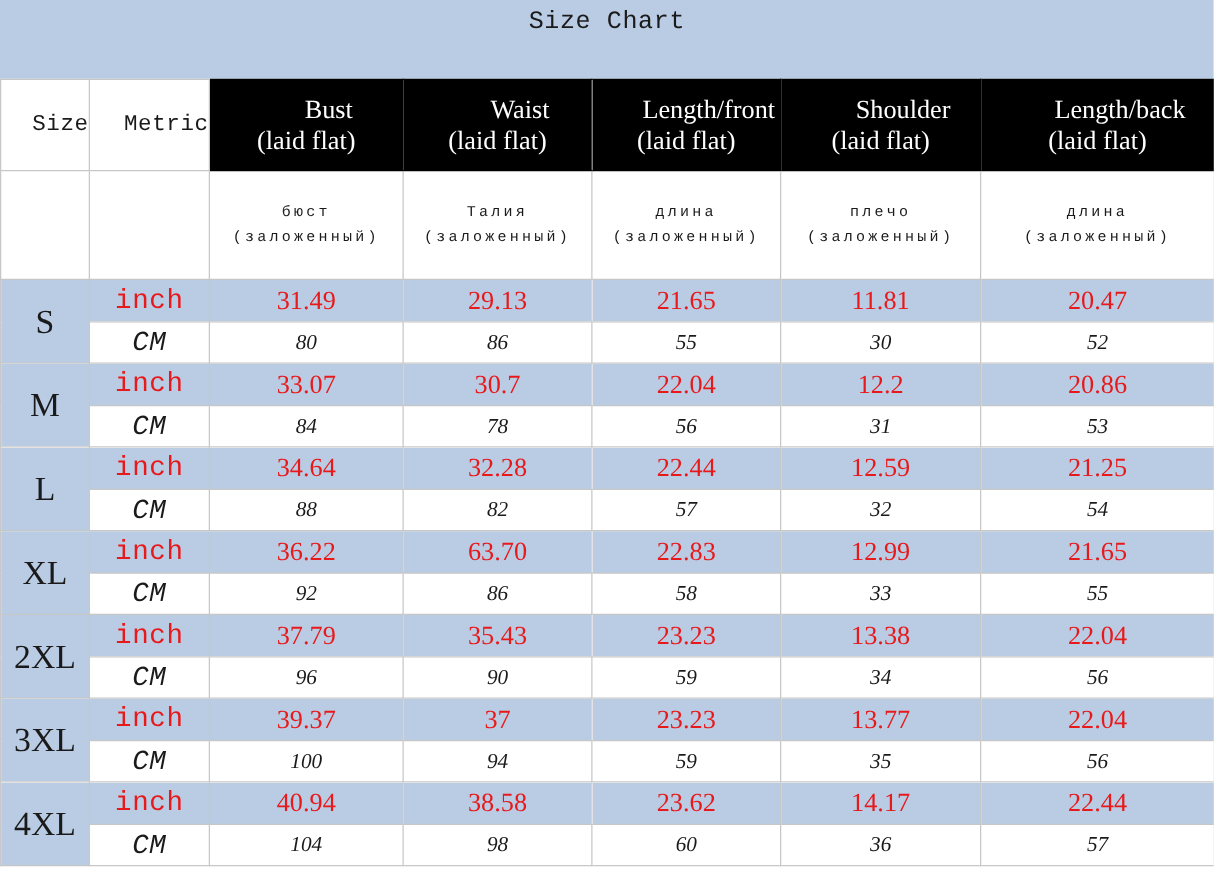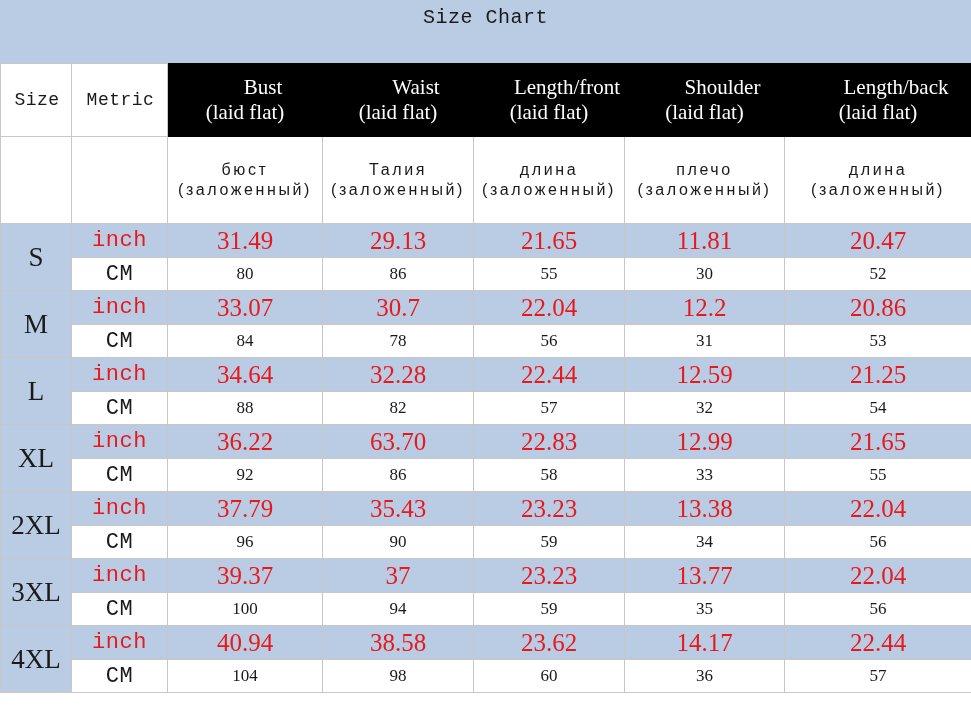--- a/index.html
+++ b/index.html
@@ -83,33 +83,33 @@
     line-height: 25px;
     border-color: #000000;
   }
   tr.hdr-black td.hdr-white {
     background: #ffffff;
     color: #1a1a1a;
     border: 1px solid #c7c7c7;
     font-family: "Liberation Mono", "DejaVu Sans Mono", monospace;
     font-size: 18px;
     letter-spacing: 0.5px;
-    text-align: center;
+    text-align: right;
     padding-left: 2px;
   }
   .hdr-l1 { display: block; padding-left: 36px; }
   .hdr-l2 { display: block; }
 
   
   tr.hdr-ru td {
     background: #ffffff;
     color: #1a1a1a;
     height: 86px;
-    font-family: Liberation Sans, sans-serif;
-    font-size: 16px;
+    font-family: Liberation Mono, monospace;
+    font-size: 12px;
     line-height: 20px;
     letter-spacing: 2.6px;
     padding: 0 4px;
   }
   tr.hdr-ru td.ru-empty { background: #ffffff; }
   .ru-word { display: block; }
   .ru-paren { display: block; }
 
   
   td.size-cell {
@@ -133,27 +133,28 @@
     font-size: 22px;
     letter-spacing: 0.5px;
   }
   tr.row-inch td.metric-cell,
   tr.row-inch td.val-cell {
     color: #e8191b;
   }
   tr.row-cm td.metric-cell,
   tr.row-cm td.val-cell {
     color: #1a1a1a;
+    font-style: italic;
   }
   td.val-cell {
     font-family: "Liberation Serif", "DejaVu Serif", serif;
     font-size: 26px;
     letter-spacing: 0px;
   }
-  tr.row-inch td.val-cell { font-size: 25px; margin-top: 31px; }
+  tr.row-inch td.val-cell { font-size: 21px; margin-top: 31px; }
   tr.row-cm td.val-cell { font-size: 17px; }
 </style>
 </head>
 <body>
 
 <div id="chart-root">
 
   <div class="title-band">
     <div class="title-main">Size Chart</div>
   </div>

